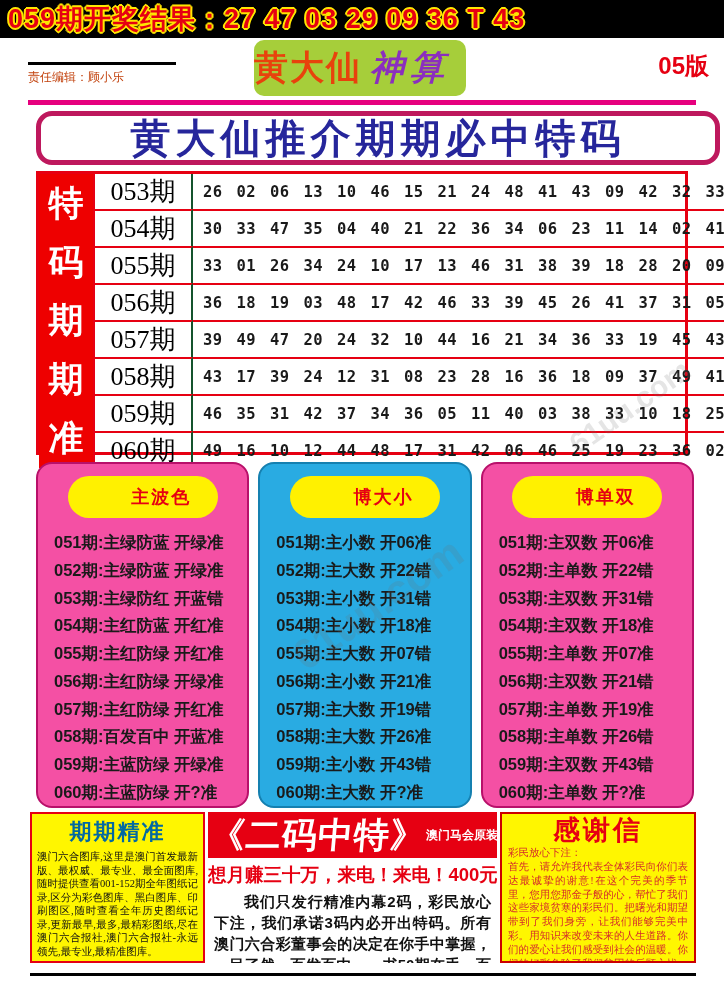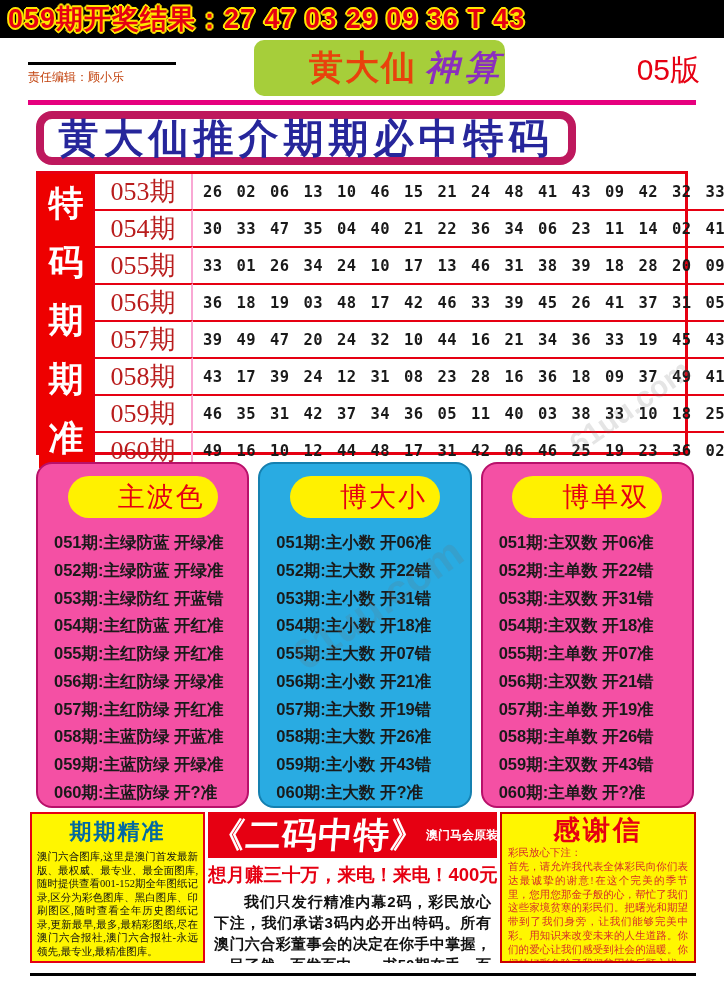--- a/index.html
+++ b/index.html
@@ -19,67 +19,67 @@
     text-shadow:-2px 0 #ffe600, 2px 0 #ffe600, 0 -2px #ffe600, 0 2px #ffe600,
                 -1px -1px #ffe600, 1px 1px #ffe600, -1px 1px #ffe600, 1px -1px #ffe600;
     white-space:nowrap;
   }
   
   .header { position:absolute; left:0; top:38px; width:724px; height:62px; }
   .editor-rule { position:absolute; left:28px; top:24px; width:148px; height:3px; background:#000; }
   .editor-text { position:absolute; left:28px; top:31px; font-size:12px; color:#c2410c;
      font-family:"Liberation Serif", serif; }
   .brand-box {
-    position:absolute; left:254px; top:2px; width:251px; height:56px;
+    position:absolute; left:254px; top:2px; width:212px; height:56px;
     background:#a6ce3a; border-radius:10px; display:flex; align-items:center;
-    justify-content:flex-end; gap:8px;
+    justify-content:flex-start; gap:8px;
   }
   .brand-main { font-size:34px; font-weight:bold; color:#e8420c; letter-spacing:2px; }
   .brand-script { font-size:34px; font-weight:bold; color:#8b2fbe;
      font-family:"DejaVu Serif", serif; font-style:italic; letter-spacing:6px; }
-  .edition { position:absolute; right:24px; top:12px; font-size:30px; font-weight:normal; color:#e60012; }
+  .edition { position:absolute; right:15px; top:12px; font-size:24px; font-weight:bold; color:#e60012; }
   .divider { position:absolute; left:28px; top:100px; width:668px; height:5px; background:#e6007e; }
   
   .banner {
-    position:absolute; left:36px; top:111px; width:540px; height:54px;
-    border:8px solid #be185d; border-radius:16px; background:#fff;
+    position:absolute; left:36px; top:111px; width:684px; height:54px;
+    border:5px solid #be185d; border-radius:16px; background:#fff;
     display:flex; align-items:center; justify-content:center;
   }
   .banner-title { font-size:40px; font-weight:bold; color:#26269b; letter-spacing:5px;
      white-space:nowrap; font-family:"Liberation Serif", serif; }
   
   .maintable {
     position:absolute; left:36px; top:171px; width:652px; height:284px;
     border:3px solid #e60012; display:grid;
     grid-template-columns:56px 98px 1fr 100px;
     grid-template-rows:repeat(8, 1fr); background:#fff;
   }
   .side-col {
     grid-row:1 / span 8; grid-column:1; background:#ee0000;
     display:flex; flex-direction:column; align-items:center; justify-content:space-around;
     color:#fff; font-size:35px; font-weight:bold; border-right:2px solid #e60012;
   }
   .cell { display:flex; align-items:center; border-top:2px solid #e60012; }
   .row0 { border-top:none; }
-  .period-cell { grid-column:2; justify-content:center; color:#b91c1c; font-size:26px;
-     font-family:"Liberation Serif", serif; border-right:2px solid #f9a8d4; }
+  .period-cell { grid-column:2; justify-content:center; color:#000000; font-size:26px;
+     font-family:"Liberation Serif", serif; border-right:2px solid #14532d; }
   .numbers-cell { grid-column:3; padding-left:10px; font-family:"DejaVu Sans Mono", monospace;
      font-size:15.5px; font-weight:bold; color:#1a1a1a; letter-spacing:0.5px; word-spacing:4px;
      border-right:2px solid #e60012; white-space:nowrap; }
   
   .panels { position:absolute; left:36px; top:462px; width:658px; height:346px;
      display:flex; gap:9px; }
   .panel { flex:1; border-radius:16px; padding:12px 0 8px 0; overflow:hidden; }
   .panel.pink { background:#f450a4; border:2px solid #b8106a; }
   .panel.blue { background:#29abe2; border:2px solid #1580b0; }
   .panel-pill {
     width:150px; height:42px; margin:0 auto; background:#fff100; border-radius:22px;
     display:flex; align-items:center; justify-content:center;
   }
-  .panel-pill span { font-size:27px; font-weight:normal; color:#e60012; letter-spacing:2px;margin-left:37px; }
+  .panel-pill span { font-size:18px; font-weight:bold; color:#e60012; letter-spacing:2px;margin-left:37px; }
   .panel-rows { height:272px; margin-top:14px; display:flex; flex-direction:column;
      justify-content:space-between; padding:0 10px; }
   .panel-row { font-size:16.5px; font-weight:600; color:#1a1a1a; white-space:nowrap; text-align:left;
      padding-left:6px; }
   
   .bottomrow { position:absolute; left:30px; top:812px; width:666px; height:151px;
      display:flex; gap:3px; }
   .bl-panel { width:175px; background:#fff600; border:2px solid #e60012; padding:3px 5px;
      overflow:hidden; }
   .bl-title { text-align:center; font-size:22px; font-weight:bold; color:#0369a1; letter-spacing:2px; }
@@ -177,21 +177,21 @@
         <span>主波色</span>
       </div>
       <div class="panel-rows">
         <div class="panel-row">051期:主绿防蓝 开绿准</div>
         <div class="panel-row">052期:主绿防蓝 开绿准</div>
         <div class="panel-row">053期:主绿防红 开蓝错</div>
         <div class="panel-row">054期:主红防蓝 开红准</div>
         <div class="panel-row">055期:主红防绿 开红准</div>
         <div class="panel-row">056期:主红防绿 开绿准</div>
         <div class="panel-row">057期:主红防绿 开红准</div>
-        <div class="panel-row">058期:主蓝防绿 开蓝准</div>
+        <div class="panel-row">058期:百发百中 开蓝准</div>
         <div class="panel-row">059期:主蓝防绿 开绿准</div>
         <div class="panel-row">060期:主蓝防绿 开?准</div>
       </div>
     </div>
     <div class="panel blue">
       <div class="panel-pill">
         <span>博大小</span>
       </div>
       <div class="panel-rows">
         <div class="panel-row">051期:主小数 开06准</div>

